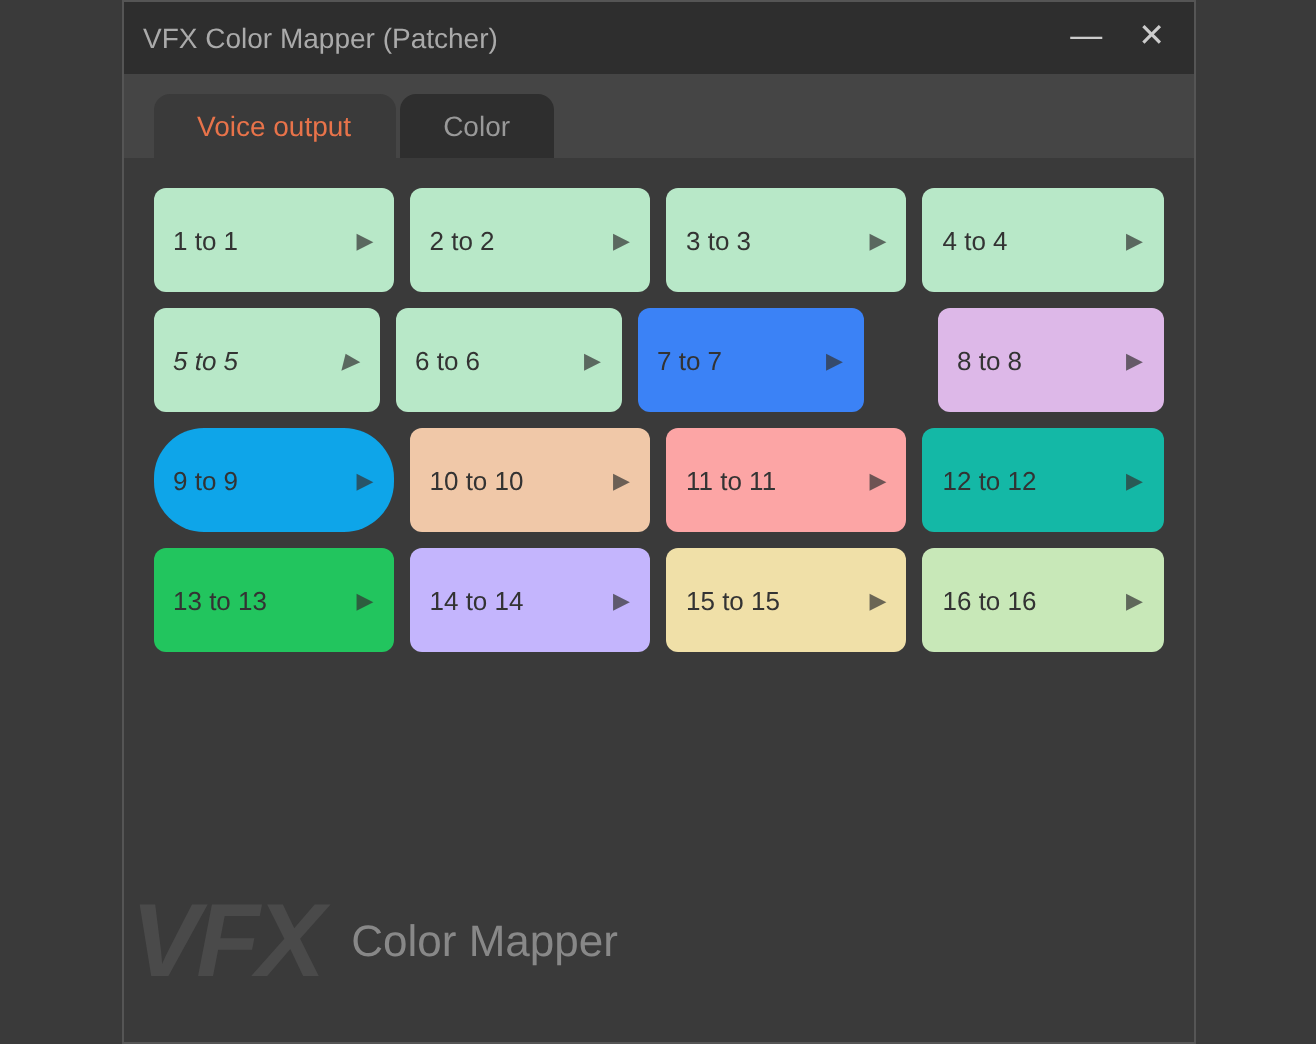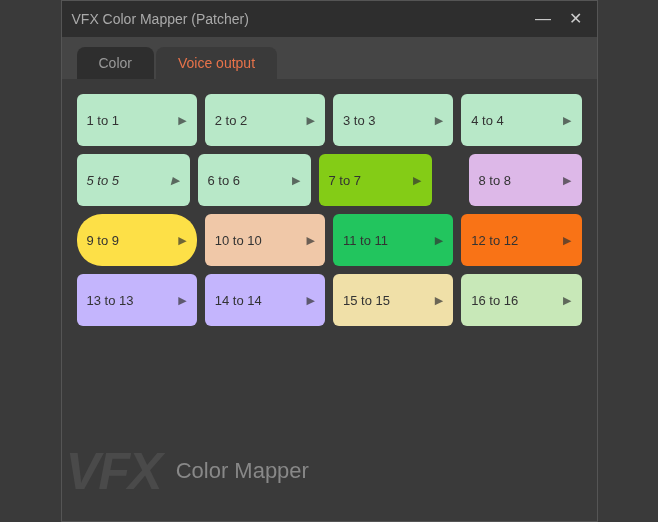--- a/index.html
+++ b/index.html
@@ -127,29 +127,29 @@
     .cell .arrow {
       font-size: 11px;
       opacity: 0.7;
     }
 
     
     .row1 .cell { background: #b8e8c8; }
     
     .row2 .cell:nth-child(1) { background: #b8e8c8; font-style: italic; }
     .row2 .cell:nth-child(2) { background: #b8e8c8; }
-    .row2 .cell:nth-child(3) { background: #84cc16; gap: 32px; }
+    .row2 .cell:nth-child(3) { background: #3b82f6; gap: 32px; }
     .row2 .cell:nth-child(4) { background: #ddb8e8; margin-left: 29px; }
     
-    .row3 .cell:nth-child(1) { background: #fde047; border-radius: 25px; }
+    .row3 .cell:nth-child(1) { background: #0ea5e9; border-radius: 25px; }
     .row3 .cell:nth-child(2) { background: #f0c8a8; }
-    .row3 .cell:nth-child(3) { background: #22c55e; }
-    .row3 .cell:nth-child(4) { background: #f97316; text-align: center; }
-    
-    .row4 .cell:nth-child(1) { background: #c4b5fd; }
+    .row3 .cell:nth-child(3) { background: #fca5a5; }
+    .row3 .cell:nth-child(4) { background: #14b8a6; text-align: center; }
+    
+    .row4 .cell:nth-child(1) { background: #22c55e; }
     .row4 .cell:nth-child(2) { background: #c4b5fd; }
     .row4 .cell:nth-child(3) { background: #f0e0a8; align-items: center; }
     .row4 .cell:nth-child(4) { background: #c8e8b8; }
 
     .footer-area {
       background: #3a3a3a;
       height: 100px;
       display: flex;
       align-items: center;
       padding: 0 4px;
@@ -184,22 +184,22 @@
     </div>
     <div class="title-controls">
       <button class="title-btn">—</button>
       <button class="title-btn">✕</button>
     </div>
   </div>
 
   <div class="content-area">
 
     <div class="tabs-bar">
+      <div class="tab active">Voice output</div>
       <div class="tab inactive">Color</div>
-      <div class="tab active">Voice output</div>
     </div>
 
     <div class="panel">
 
       <div class="grid-row row1">
         <div class="cell">
           <span>1 to 1</span>
           <span class="arrow">▶</span>
         </div>
         <div class="cell">

